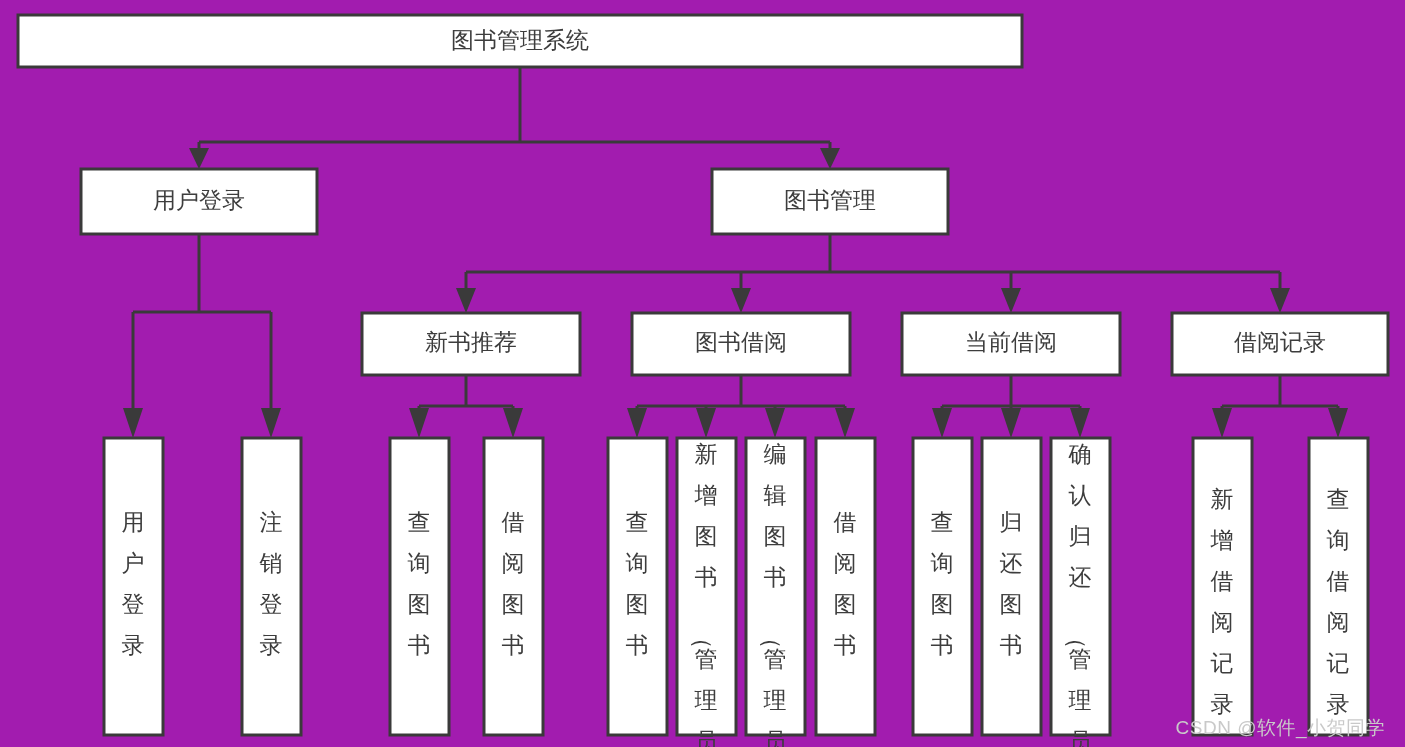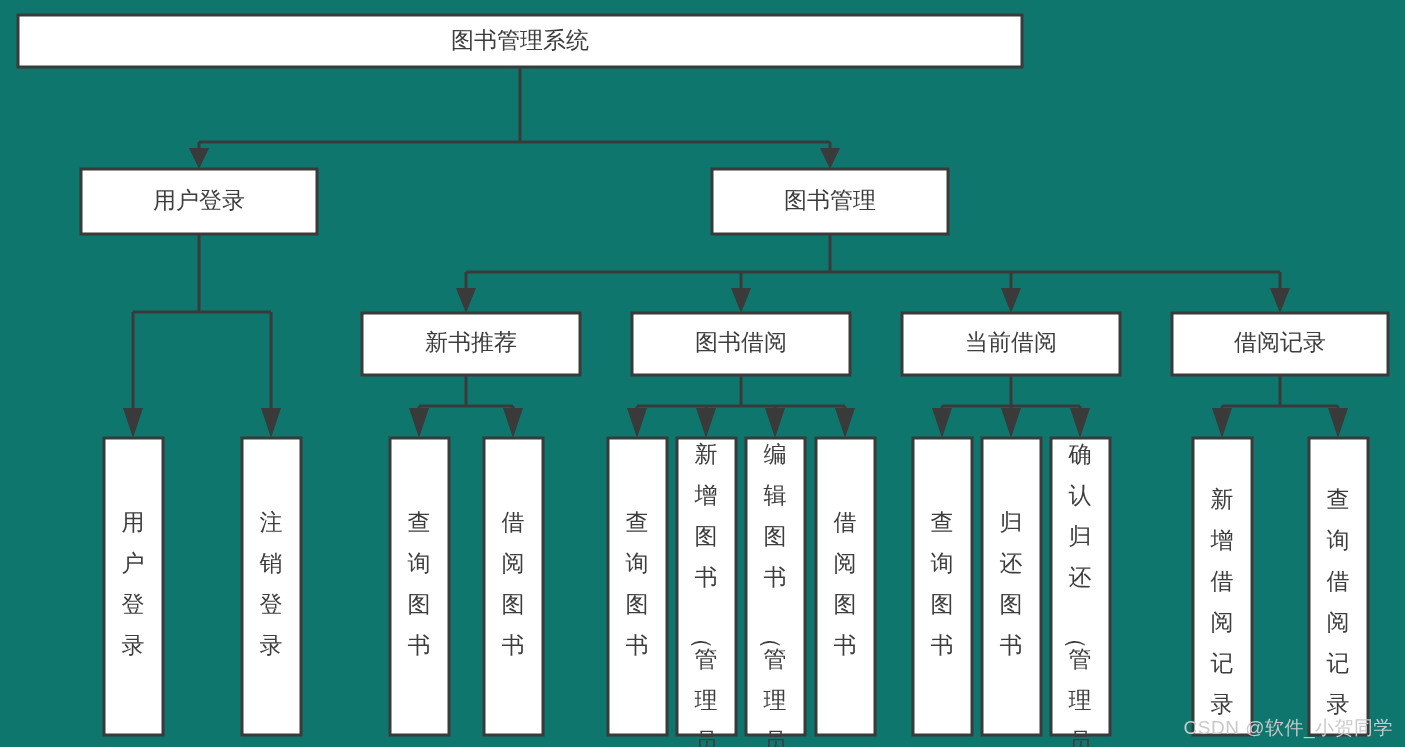--- a/index.html
+++ b/index.html
@@ -10,21 +10,21 @@
   body {
     width: 1405px;
     height: 747px;
     font-family: "Liberation Sans", "DejaVu Sans", sans-serif;
     overflow: hidden;
   }
   #diagram-root {
     position: relative;
     width: 1405px;
     height: 747px;
-    background: #0f766e;
+    background: #a21caf;
   }
   svg.canvas {
     position: absolute;
     top: 0;
     left: 0;
     width: 1405px;
     height: 747px;
   }
   .node-box {
     fill: #ffffff;
@@ -49,21 +49,21 @@
     dominant-baseline: middle;
   }
   .node-label-v {
     fill: #3d3d3d;
     font-family: "Liberation Sans", "DejaVu Sans", sans-serif;
     font-size: 23px;
     text-anchor: middle;
   }
   .watermark {
     position: absolute;
-    right: 12px;
+    right: 20px;
     bottom: 6px;
     font-family: "Liberation Sans", "DejaVu Sans", sans-serif;
     font-size: 19px;
     color: #c9c9c9;
     letter-spacing: 0.5px;
     white-space: nowrap;
     pointer-events: none;
   }
 </style>
 </head>

